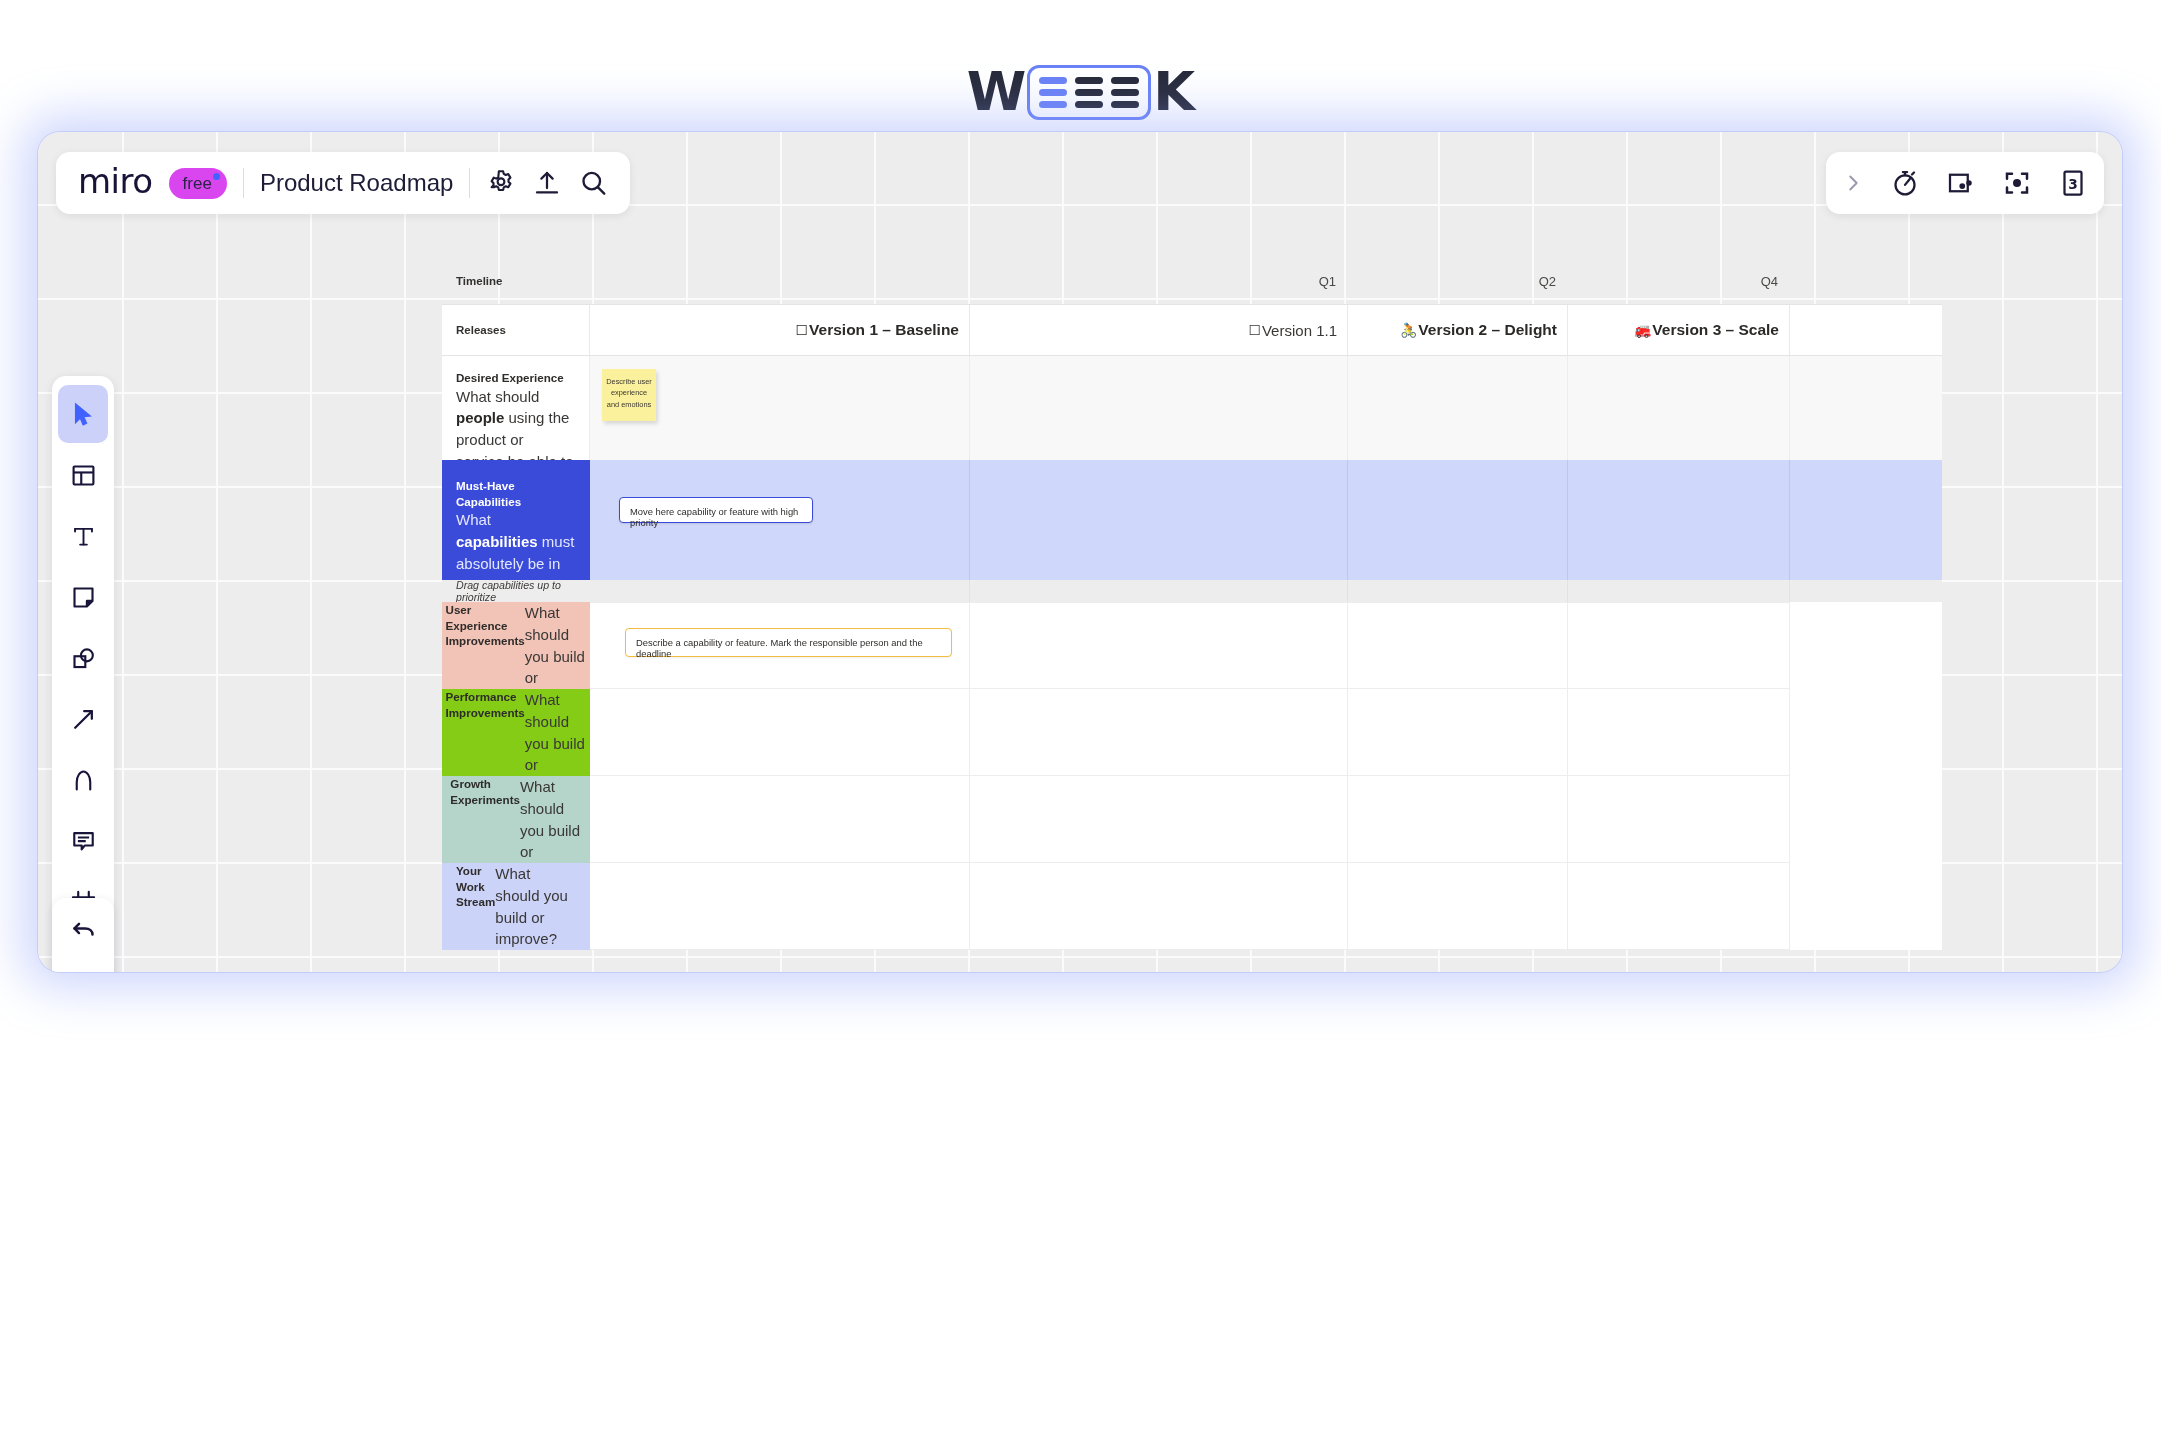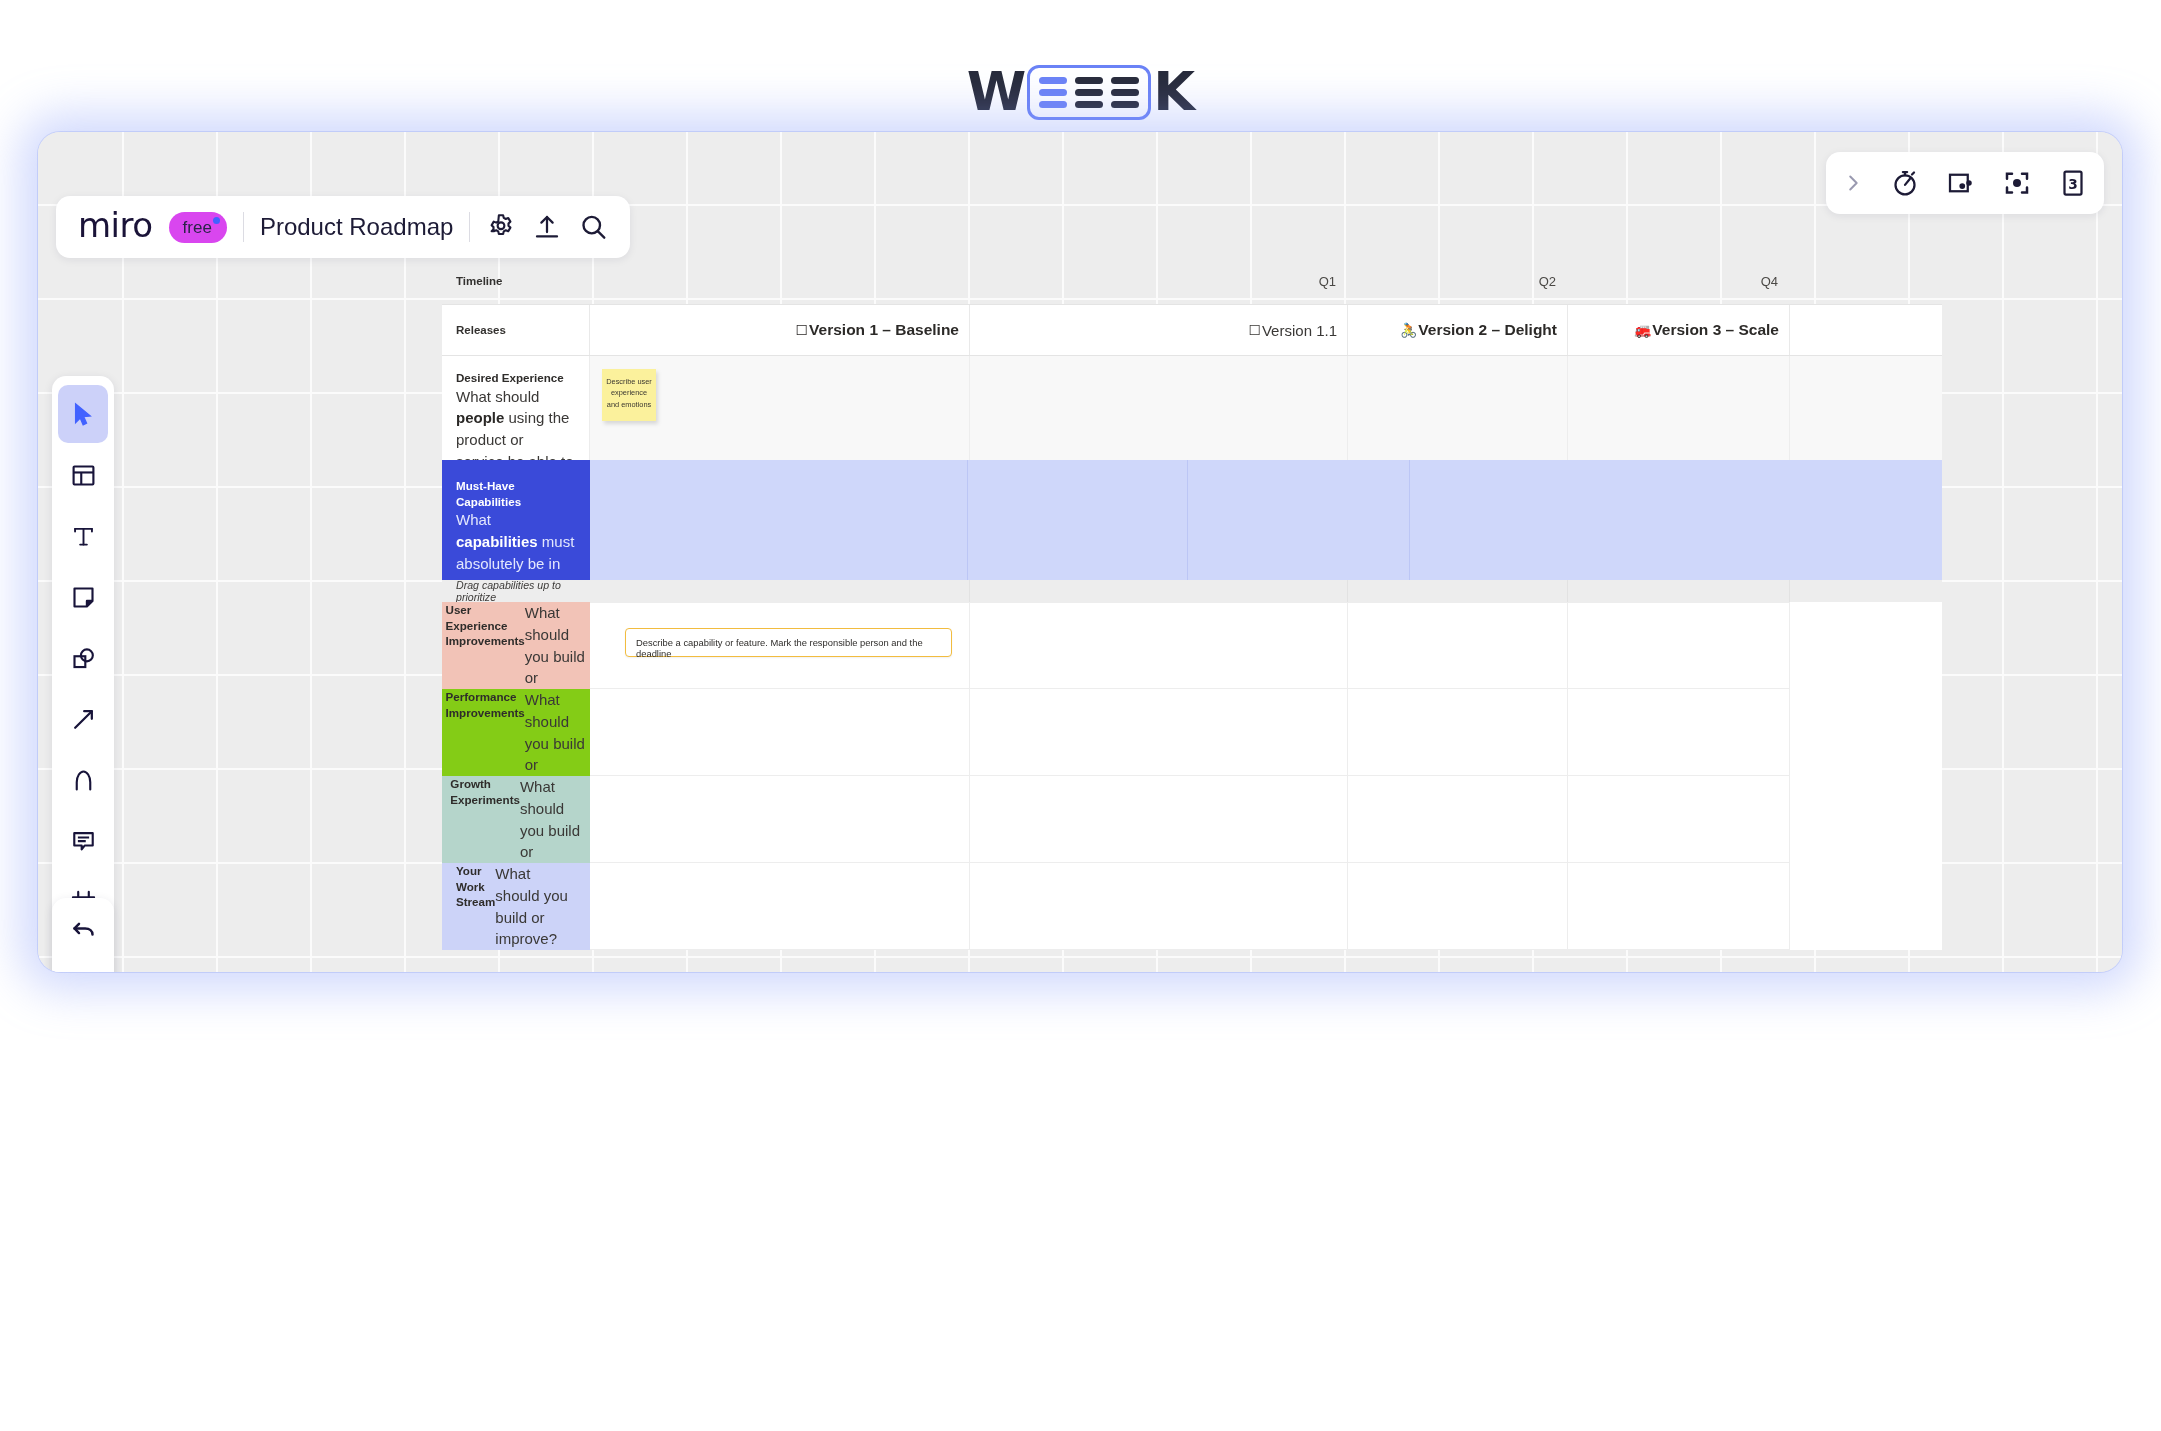--- a/index.html
+++ b/index.html
@@ -85,21 +85,20 @@
     position: absolute;
     left: 18px; top: 20px;
     height: 62px;
     background: #fff;
     border-radius: 14px;
     display: flex;
     align-items: center;
     padding: 0 22px;
     gap: 16px;
     box-shadow: 0 2px 8px rgba(30,30,60,0.08);
-    margin-top: 44px;
   }
   #miro-logo {
     font-family: "DejaVu Sans", sans-serif;
     font-size: 34px;
     font-weight: 500;
     color: #1a1338;
     letter-spacing: -0.5px;
     line-height: 1;
     padding-bottom: 4px;
   }
@@ -388,20 +387,23 @@
           <div class="cell" style="width:222px"></div>
         </div>
       </div>
 
       <div class="brow" id="row-must">
         <div class="lbl">
           <div class="lbl-title">Must-Have Capabilities</div>
           <div class="lbl-sub"><span>What </span><b>capabilities</b><span> must absolutely be in place to enable the desired experience?</span></div>
         </div>
         <div class="cells">
+          <div class="cell" style="width:380px">
+            <div class="card blue">Move here capability or feature with high priority</div>
+          </div>
           <div class="cell" style="width:378px"></div>
           <div class="cell" style="width:220px"></div>
           <div class="cell" style="width:222px"></div>
         </div>
       </div>
 
       <div class="brow" id="row-drag">
         <div class="lbl">Drag capabilities up to prioritize</div>
         <div class="cells">
           <div class="cell" style="width:380px"></div>

